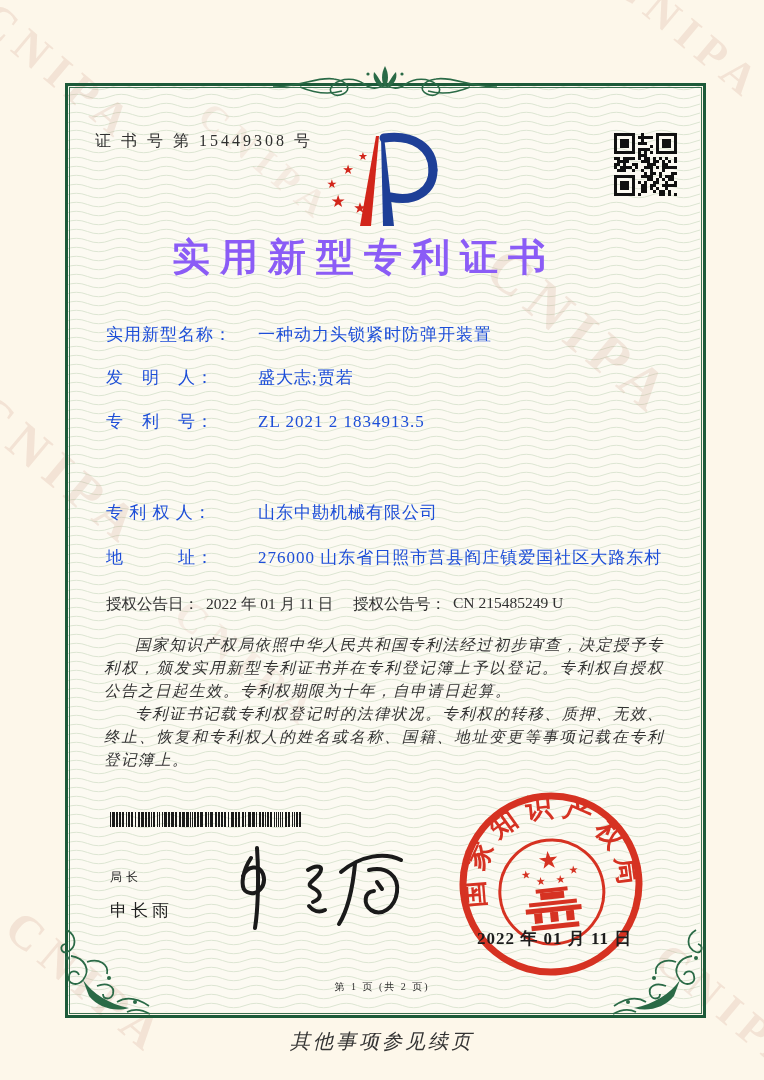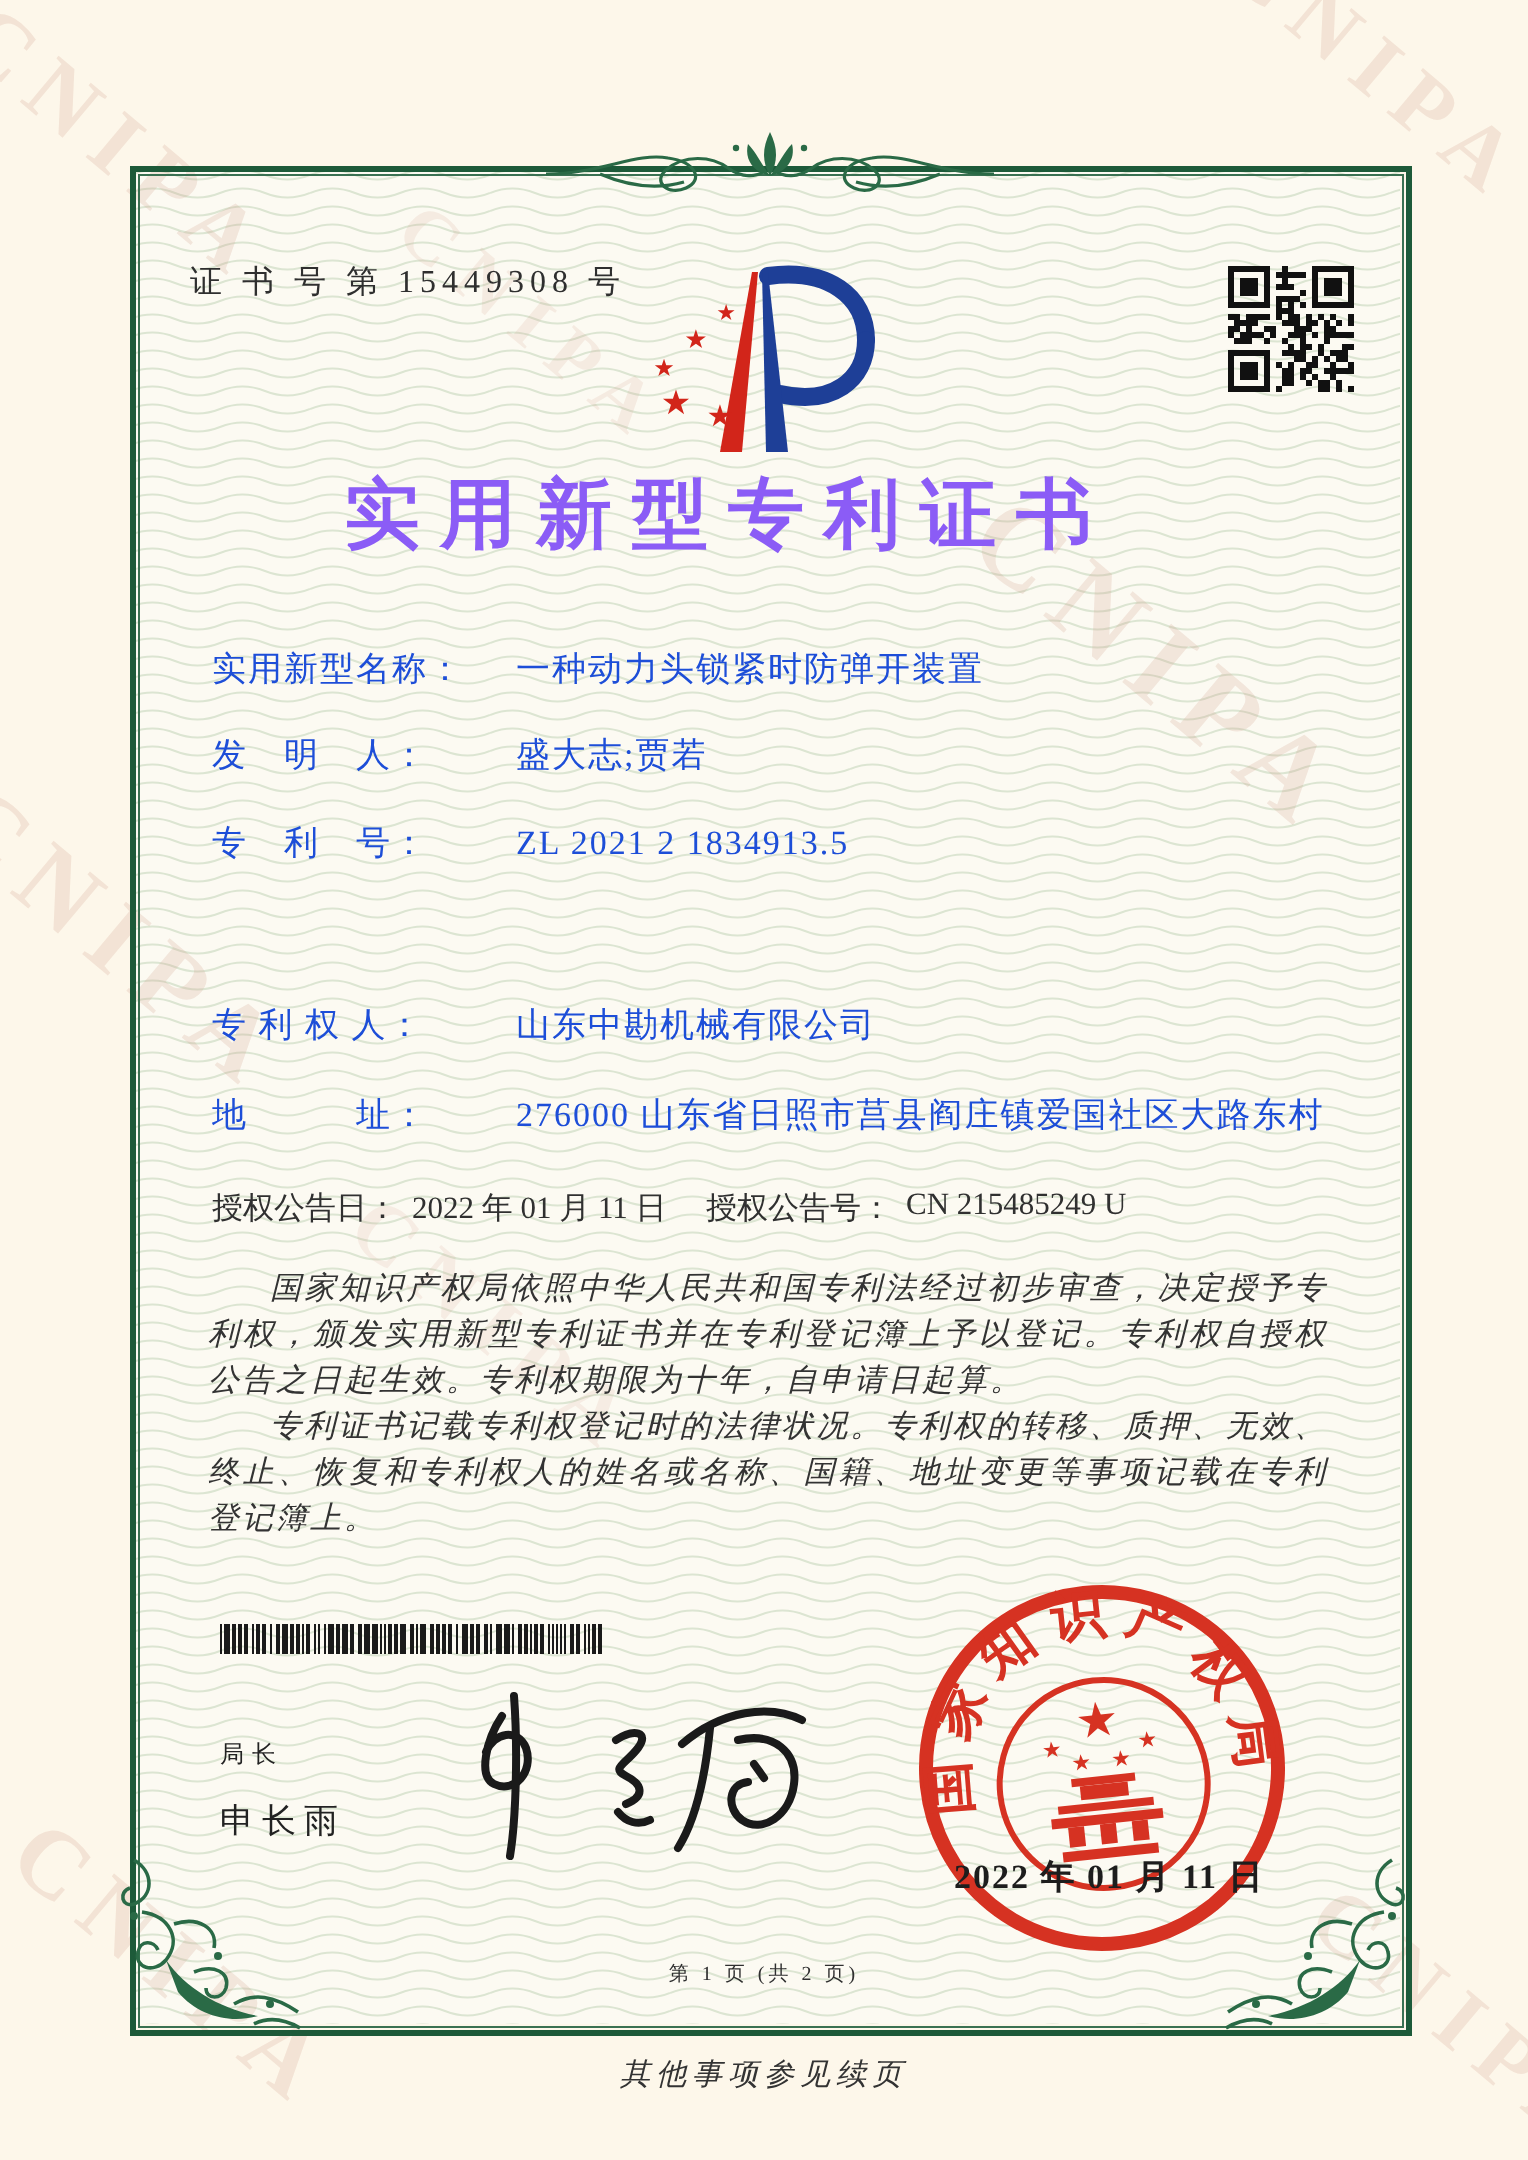--- a/index.html
+++ b/index.html
@@ -34,21 +34,21 @@
   .sig-role{position:absolute;left:110px;top:869px;font-family:"Liberation Sans","DejaVu Sans",sans-serif;
             font-size:12px;letter-spacing:4px;color:#222;}
   .sig-name{position:absolute;left:110px;top:899px;font-family:Liberation Serif, serif;
             font-size:17px;letter-spacing:4px;color:#222;}
   .signature{position:absolute;left:213px;top:840px;}
   .seal{position:absolute;left:451px;top:784px;transform:rotate(-6deg);}
   .seal-date{position:absolute;left:477px;top:927px;font-size:17px;font-weight:bold;
              letter-spacing:1px;color:#1d1d1d;z-index:5;}
   .page-no{position:absolute;left:0;top:980px;width:764px;text-align:center;font-size:10px;
            letter-spacing:2px;color:#2f2f2f;}
-  .footer-note{position:absolute;left:0;top:1028px;width:764px;text-align:center;font-size:15px;
+  .footer-note{position:absolute;left:0;top:1028px;width:764px;text-align:center;font-size:20px;
                font-style:italic;letter-spacing:3px;color:#333;}
 </style>
 </head>
 <body>
 
 <div class="page">
 
   <svg class="waves" width="635" height="929">
     <defs>
       <pattern id="wv" width="90" height="9" patternUnits="userSpaceOnUse">

